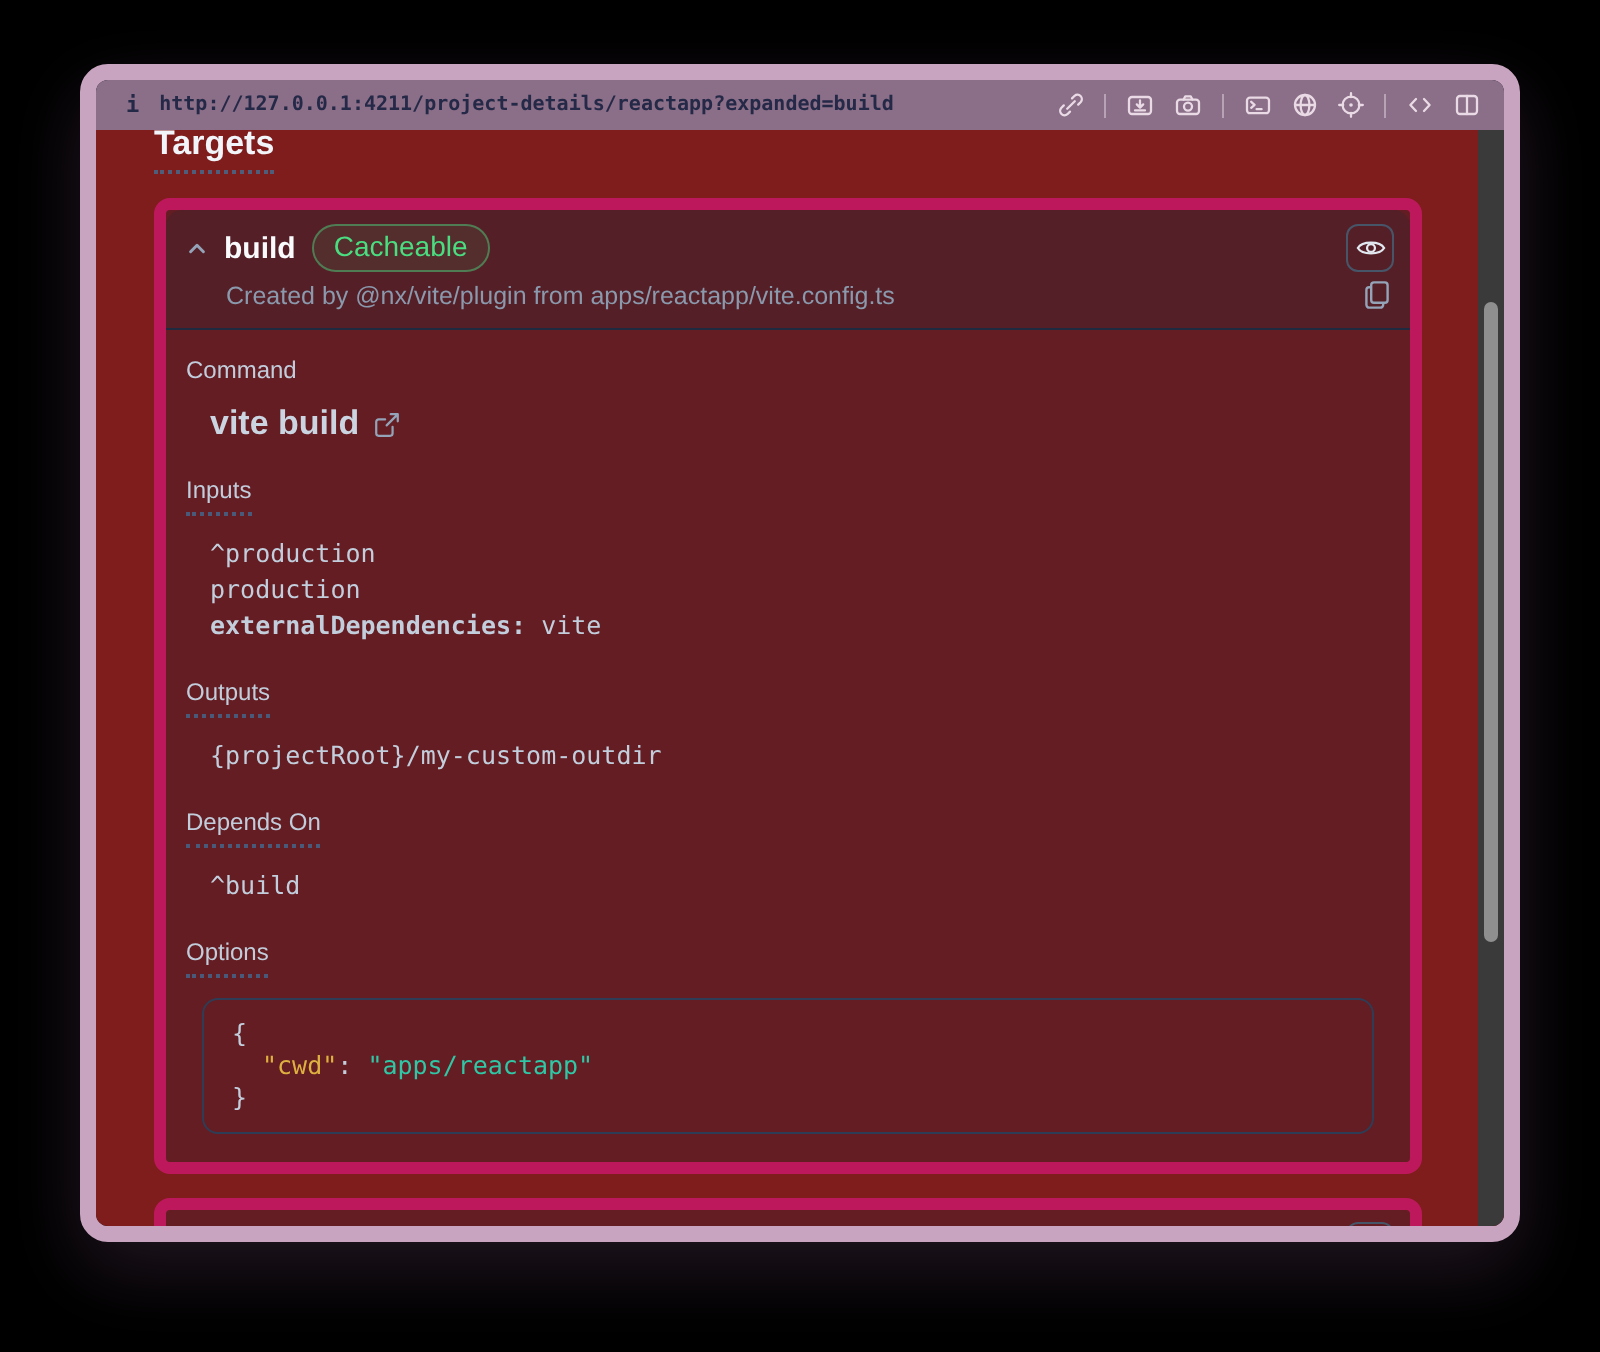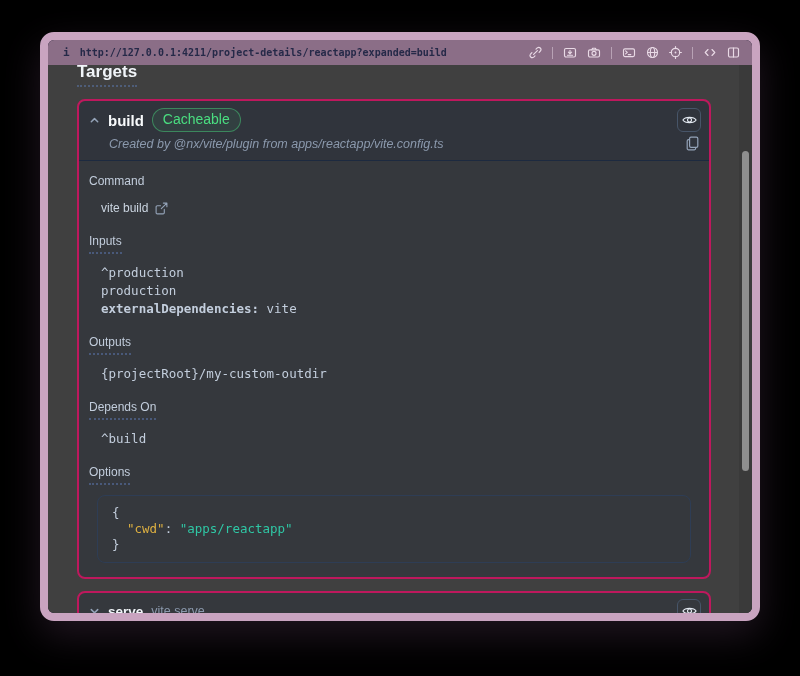--- a/index.html
+++ b/index.html
@@ -24,41 +24,41 @@
   .url-text { font-family: "DejaVu Sans Mono", monospace; font-weight: bold;
     font-size: 10px; color: #252948; letter-spacing: 0; white-space: nowrap; }
   .tb-icons { margin-left: auto; display: flex; align-items: center; gap: 10px; }
   .tb-icons svg { display: block; stroke: #e9dae6; fill: none;
     stroke-width: 1.15; stroke-linecap: round; stroke-linejoin: round; }
   .tb-divider { width: 1px; height: 12px; background: rgba(240,226,238,0.45); }
   .tb-btn { display: flex; align-items: center; cursor: pointer; }
 
   
   .content {
-    position: relative; height: 548px; background: #404040;
+    position: relative; height: 548px; background: #7f1d1d;
     padding: 0 0 0 29px; overflow: hidden;
   }
   .scrollbar-track {
     position: absolute; right: 0; top: 0; bottom: 0; width: 13px;
     background: #3a3a3a;
   }
   .scrollbar-thumb {
     position: absolute; left: 3px; width: 7px; top: 86px; height: 320px;
     background: #8f8f8f; border-radius: 4px;
   }
 
   .page-heading {
     margin-top: -3px; margin-bottom: 12px; width: fit-content;
     font-size: 17px; font-weight: 700; color: #f1f5f9;
     border-bottom: 2px dotted #4e5d79; padding-bottom: 3px;
   }
 
   
   .card {
-    width: 634px; border: 2px solid #be185d; border-radius: 8px;
+    width: 634px; border: 6px solid #be185d; border-radius: 8px;
     background: rgba(20,30,50,0.25);
   }
   .card-header { background: rgba(30,41,59,0.22); border-bottom: 1px solid #1d2a40;
     border-radius: 8px 8px 0 0; padding: 7px 8px 9px 10px; }
   .hdr-row1 { display: flex; align-items: center; gap: 8px; }
   .chev { display: flex; align-items: center; }
   .chev svg { stroke: #94a3b8; fill: none; stroke-width: 1.6; stroke-linecap: round;
     stroke-linejoin: round; }
   .target-name { font-size: 15px; font-weight: 700; color: #f8fafc; }
   .badge {
@@ -66,38 +66,38 @@
     border: 1px solid rgba(74,222,128,0.45); border-radius: 999px;
     padding: 2px 10px 3px; line-height: 1.2;
   }
   .eye-btn {
     margin-left: auto; width: 24px; height: 24px; border: 1px solid #475569;
     border-radius: 6px; display: flex; align-items: center; justify-content: center;
     cursor: pointer; background: transparent;
   }
   .eye-btn svg { stroke: #e2e8f0; fill: none; stroke-width: 1.2; }
   .hdr-row2 { display: flex; align-items: center; padding: 4px 2px 0 20px; }
-  .created-by { font-style: italic; font-size: 12.5px; color: #8b99ad; }
+  .created-by { font-size: 12.5px; color: #8b99ad; }
   .hdr-right { margin-left: auto; display: flex; align-items: center; gap: 9px; }
   .run-chip {
     font-family: "DejaVu Sans Mono", monospace; font-size: 12px; color: #eef2f7;
     background: #3d4b62; border-radius: 4px; padding: 3px 9px 4px; cursor: pointer;
   }
   .copy-btn { display: flex; align-items: center; cursor: pointer; }
   .copy-btn svg { stroke: #94a3b8; fill: none; stroke-width: 1.2; }
 
   .card-body { padding: 12px 18px 14px 10px; }
   .sec-label {
     font-size: 12px; font-weight: 500; color: #c2cddc; width: fit-content;
     line-height: 16px; margin-bottom: 10px;
   }
   .sec-label.dotted { border-bottom: 2px dotted #49597a; padding-bottom: 3px; }
   .cmd-row { display: flex; align-items: center; gap: 7px;
     margin: 0 0 16px 12px; height: 18px; }
-  .cmd-text { font-size: 12px; color: #cbd5e1; }
+  .cmd-text { font-size: 17px; color: #cbd5e1; font-weight: bold; }
   .ext-link { display: flex; align-items: center; cursor: pointer; }
   .ext-link svg { stroke: #94a3b8; fill: none; stroke-width: 1.2;
     stroke-linecap: round; stroke-linejoin: round; }
   .mono-group { margin: 0 0 16px 12px; }
   .mono-line {
     font-family: "DejaVu Sans Mono", monospace; font-size: 12.5px;
     color: #c3cedd; line-height: 18px; white-space: pre;
   }
   .mono-key { font-weight: bold; }
 

